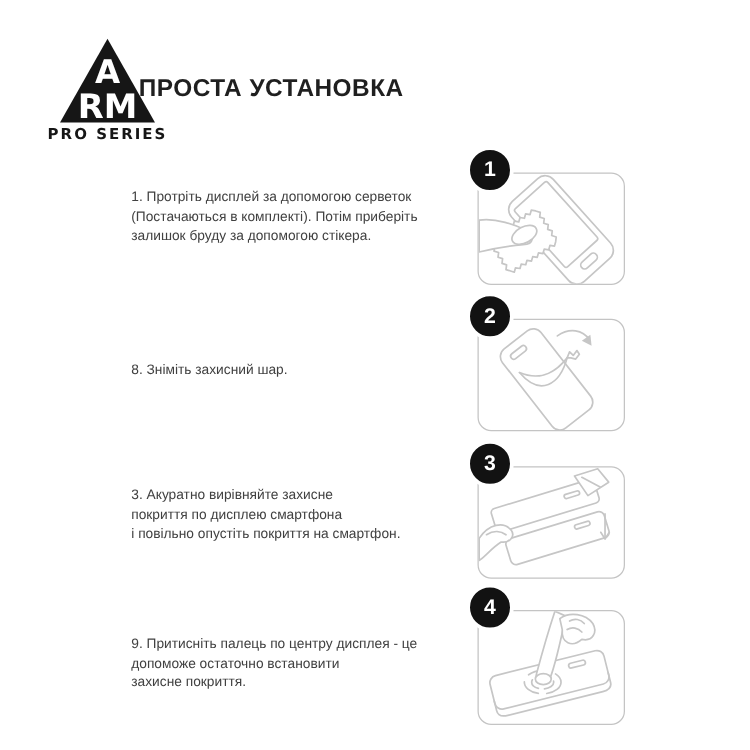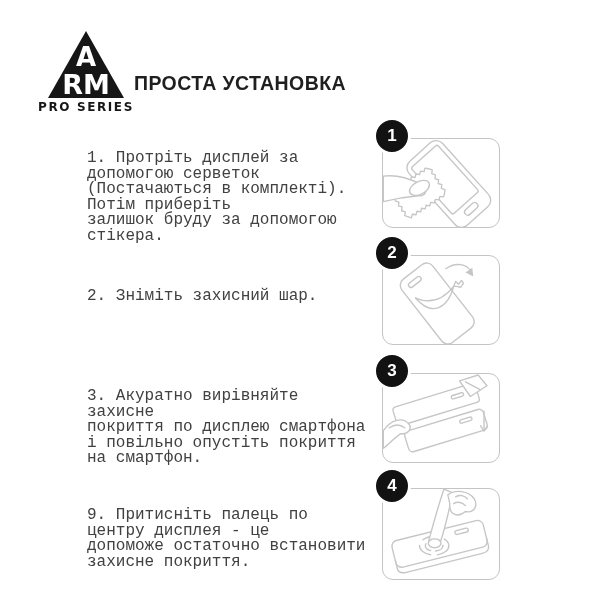--- a/index.html
+++ b/index.html
@@ -11,31 +11,30 @@
   }
   .abs{position:absolute;}
 
   
   #logo-svg{left:18px;top:22px;width:140px;height:100px;}
   .logo-letter{font-family:"DejaVu Sans", sans-serif;font-weight:bold;fill:#ffffff;}
   .logo-series{font-family:"DejaVu Sans", sans-serif;font-weight:bold;fill:#161616;letter-spacing:1.6px;}
 
   
   .page-title{
-    left:134px;top:60px;
+    left:111px;top:60px;
     font-size:19.5px;font-weight:bold;letter-spacing:.4px;
-    color:#1f1f1f;white-space:nowrap;margin-top:12px;
+    color:#1f1f1f;white-space:nowrap;
   }
 
   
   .step-text{
-    left:87px;width:285px;
-    font-size:16px;line-height:15.5px;color:#414141;
+    left:105px;width:285px;
+    font-size:11px;line-height:15.5px;color:#414141;
     white-space:pre-line;
-    font-family:Liberation Mono, monospace;
   }
 
   
   .frame{
     left:382px;width:118px;height:90px;
     border:1.4px solid #c4c4c4;border-radius:11px;
     background:#ffffff;box-sizing:border-box;
   }
   .step-num{
     position:absolute;left:-10px;top:-22px;
@@ -60,21 +59,21 @@
     <text x="68" y="44" text-anchor="middle" font-size="26" class="logo-letter">A</text>
     <text x="68" y="72" text-anchor="middle" font-size="27" class="logo-letter">RM</text>
     <text x="68" y="89" text-anchor="middle" font-size="12" class="logo-series">PRO SERIES</text>
   </svg>
 
   <div class="abs page-title">ПРОСТА УСТАНОВКА</div>
 
   <div class="abs step-text" style="top:151px">1. Протріть дисплей за допомогою серветок
 (Постачаються в комплекті). Потім приберіть
 залишок бруду за допомогою стікера.</div>
-  <div class="abs step-text" style="top:289px">2. Зніміть захисний шар.</div>
+  <div class="abs step-text" style="top:289px">8. Зніміть захисний шар.</div>
   <div class="abs step-text" style="top:389px">3. Акуратно вирівняйте захисне
 покриття по дисплею смартфона
 і повільно опустіть покриття на смартфон.</div>
   <div class="abs step-text" style="top:508px">9. Притисніть палець по центру дисплея - це
 допоможе остаточно встановити
 захисне покриття.</div>
 
   <div class="abs frame" style="top:138px">
     <div class="step-num">1</div>
     <svg viewBox="0 0 118 90">

